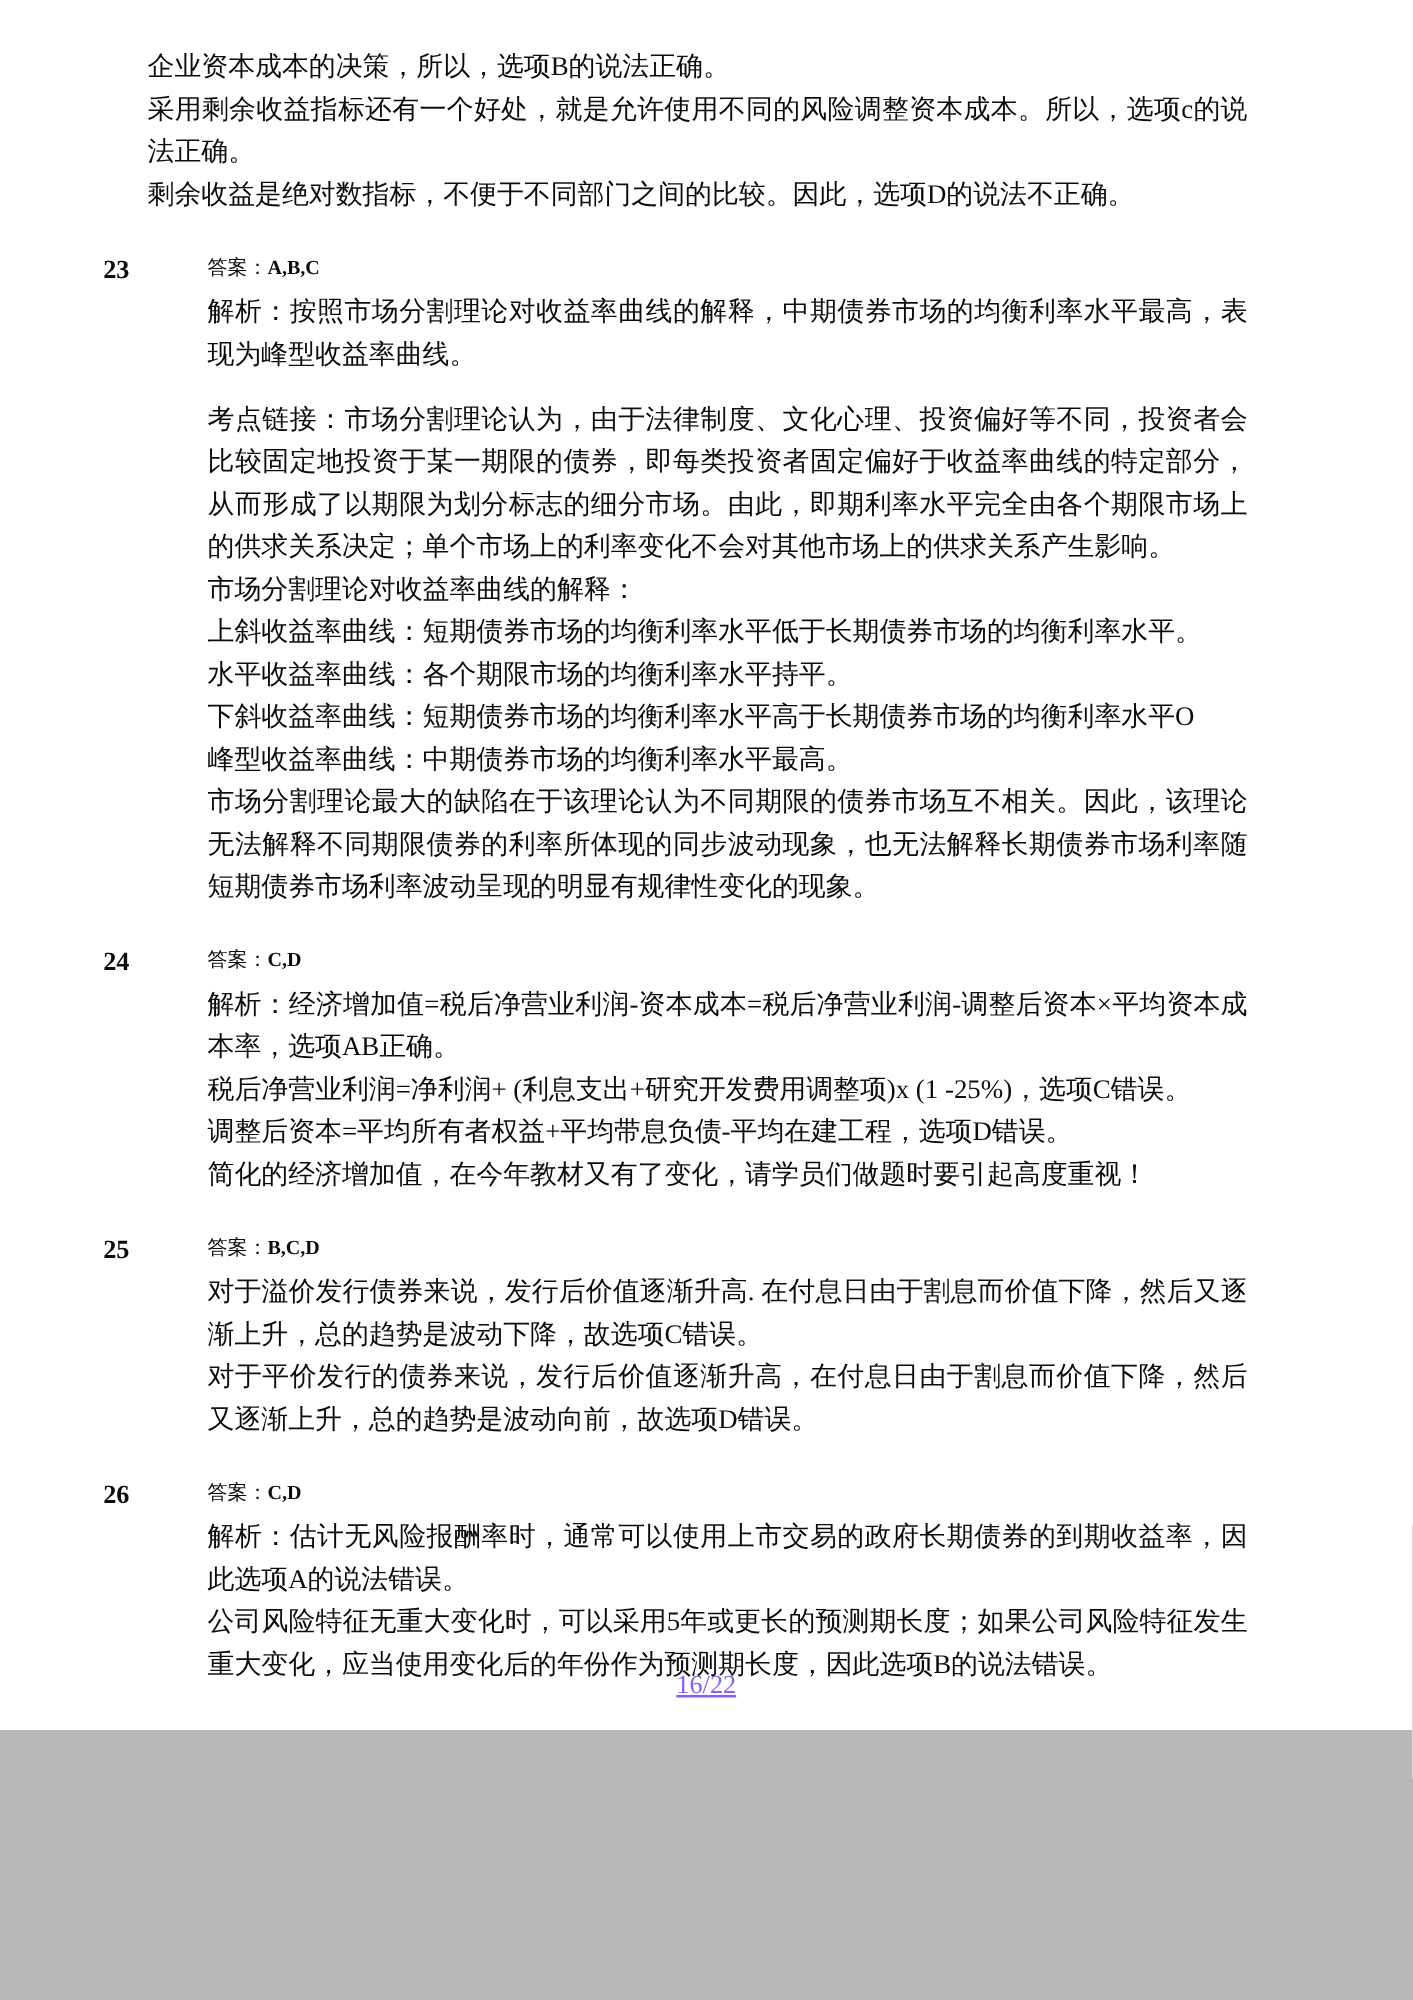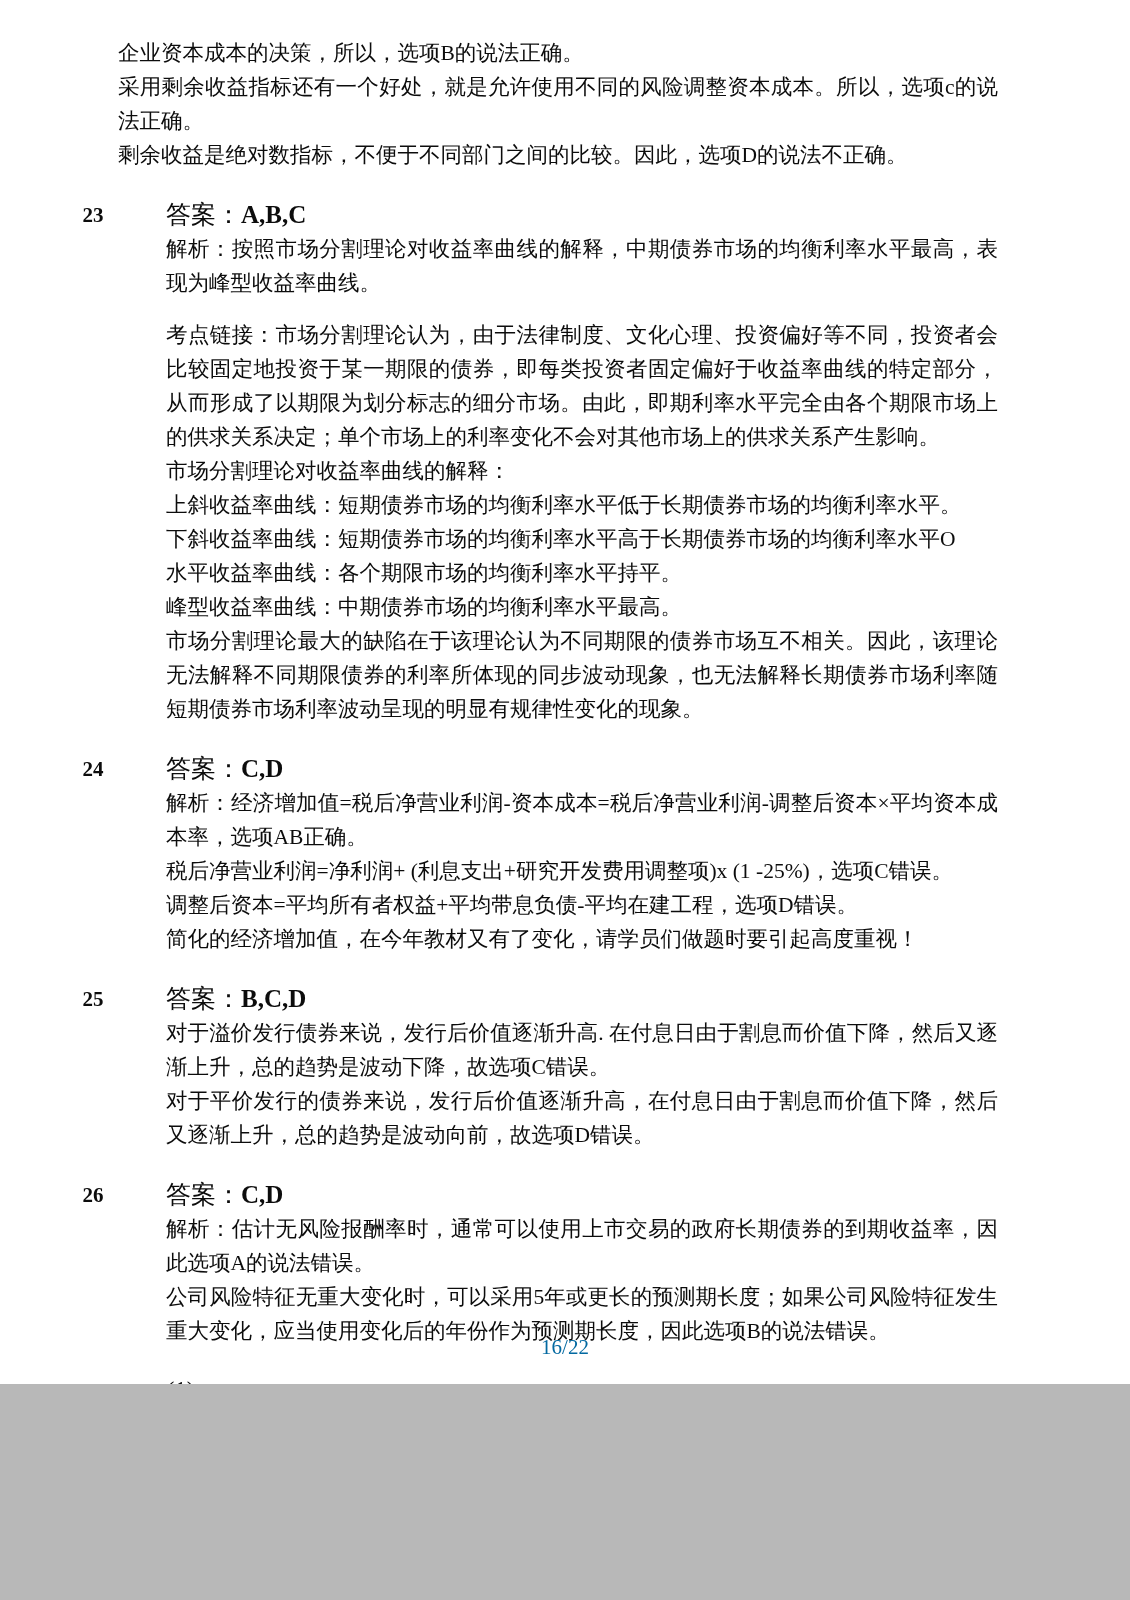--- a/index.html
+++ b/index.html
@@ -40,35 +40,36 @@
     position: absolute;
     left: -40px;
     top: 0;
     width: 30px;
     text-align: center;
     font-weight: bold;
     font-size: 21px;
     line-height: 34px;
   }
   .ansline {
-    font-size: 25px;
+    font-size: 16px;
     line-height: 34px;
     padding-left: 48px;
   }
   .ansline b { font-weight: bold; }
   .spacer { height: 18px; }
   .footer {
     position: absolute;
     left: 0;
     bottom: 24px;
     width: 100%;
     text-align: center;
     font-size: 21px;
     font-family: "Liberation Serif", serif;
-    color: #0369a1;
+    color: #8b5cf6;
+    text-decoration: underline;
   }
   
   .watermark {
     position: absolute;
     left: 560px;
     top: 1470px;
     display: flex;
     align-items: center;
     pointer-events: none;
     opacity: 0.82;
@@ -114,22 +115,22 @@
     <div class="block">
       <div class="qnum">23</div>
       <div class="ansline">
         <span>答案：</span><b>A,B,C</b>
       </div>
       <p class="para indent">解析：按照市场分割理论对收益率曲线的解释，中期债券市场的均衡利率水平最高，表现为峰型收益率曲线。</p>
       <div class="spacer"></div>
       <p class="para indent">考点链接：市场分割理论认为，由于法律制度、文化心理、投资偏好等不同，投资者会比较固定地投资于某一期限的债券，即每类投资者固定偏好于收益率曲线的特定部分，从而形成了以期限为划分标志的细分市场。由此，即期利率水平完全由各个期限市场上的供求关系决定；单个市场上的利率变化不会对其他市场上的供求关系产生影响。</p>
       <p class="para indent">市场分割理论对收益率曲线的解释：</p>
       <p class="para indent">上斜收益率曲线：短期债券市场的均衡利率水平低于长期债券市场的均衡利率水平。</p>
+      <p class="para indent">水平收益率曲线：各个期限市场的均衡利率水平持平。</p>
       <p class="para indent">下斜收益率曲线：短期债券市场的均衡利率水平高于长期债券市场的均衡利率水平O</p>
-      <p class="para indent">水平收益率曲线：各个期限市场的均衡利率水平持平。</p>
       <p class="para indent">峰型收益率曲线：中期债券市场的均衡利率水平最高。</p>
       <p class="para indent">市场分割理论最大的缺陷在于该理论认为不同期限的债券市场互不相关。因此，该理论无法解释不同期限债券的利率所体现的同步波动现象，也无法解释长期债券市场利率随短期债券市场利率波动呈现的明显有规律性变化的现象。</p>
     </div>
 
     <div class="block">
       <div class="qnum">24</div>
       <div class="ansline">
         <span>答案：</span><b>C,D</b>
       </div>
       <p class="para indent">解析：经济增加值=税后净营业利润-资本成本=税后净营业利润-调整后资本×平均资本成本率，选项AB正确。</p>

